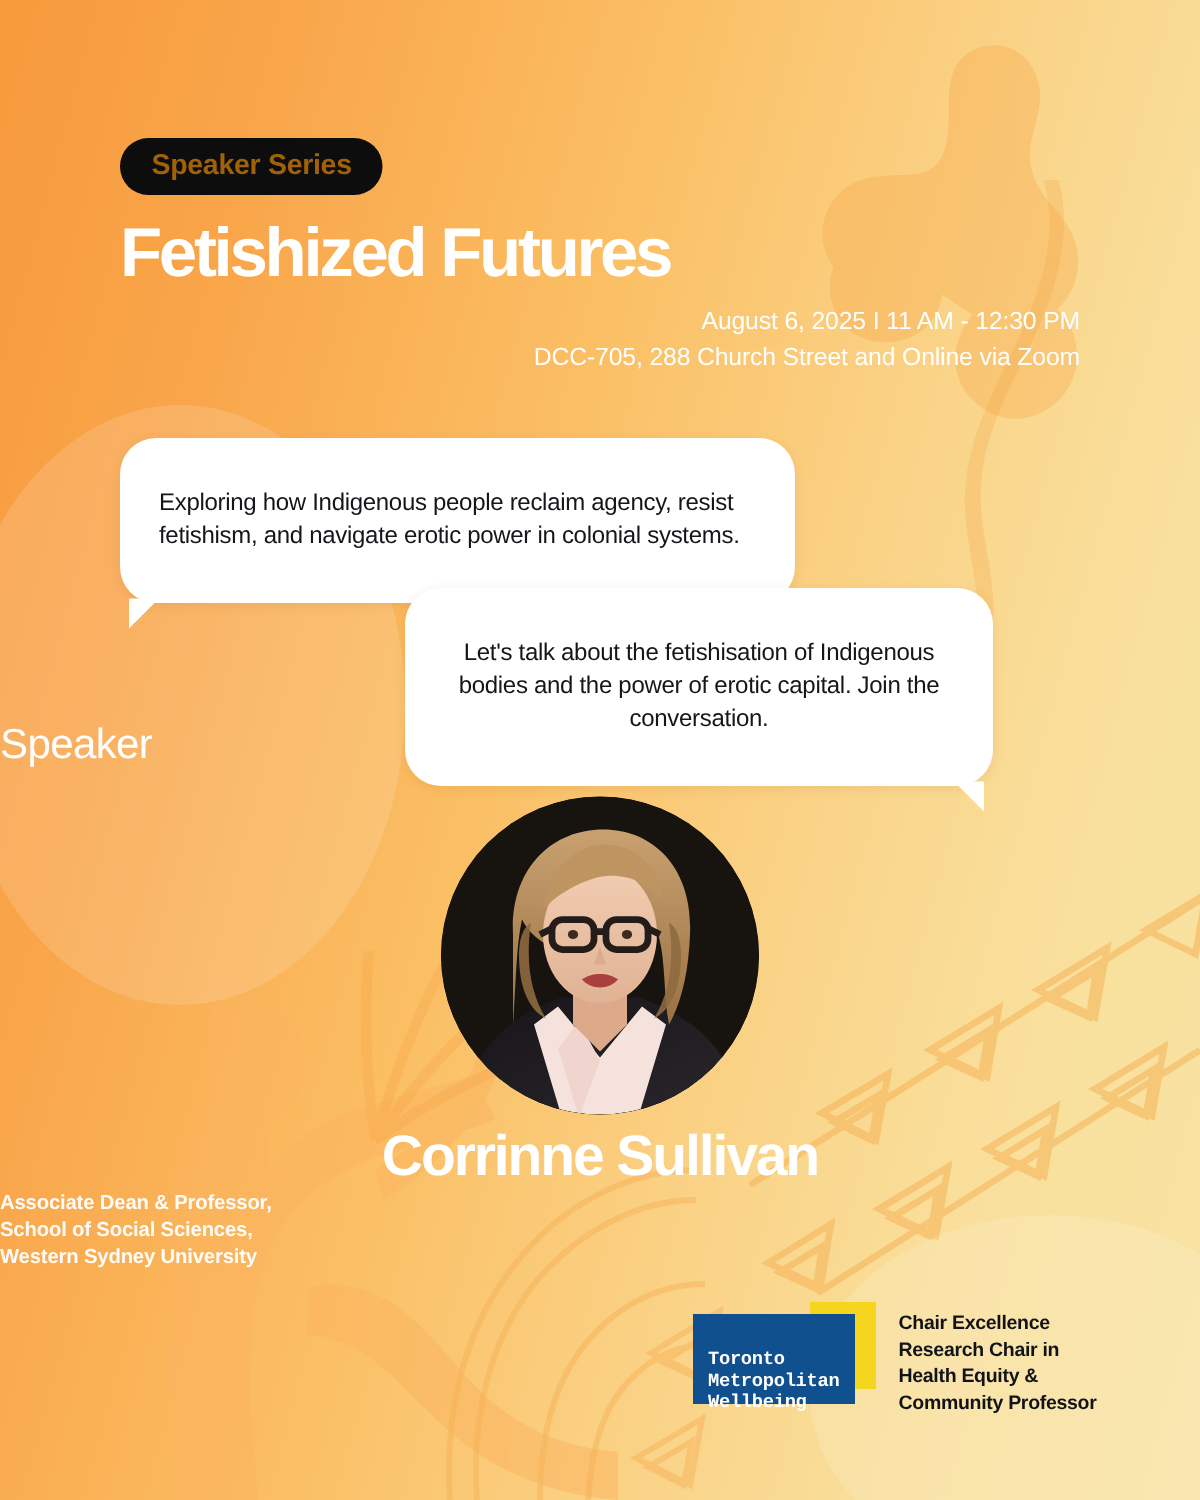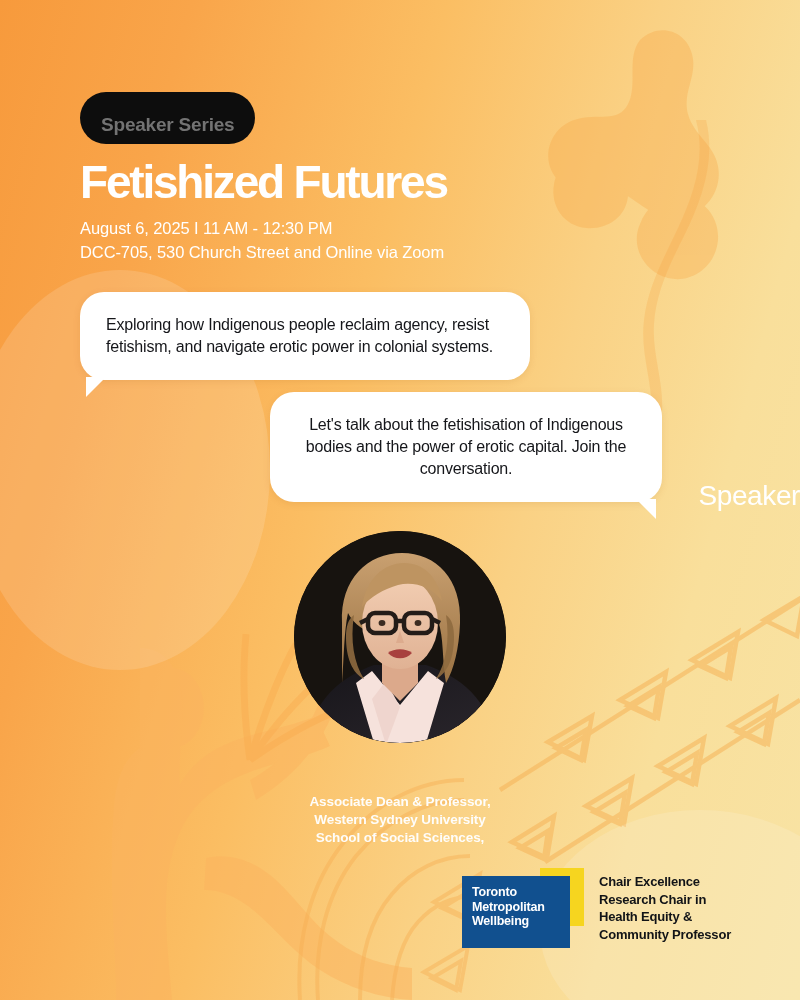--- a/index.html
+++ b/index.html
@@ -31,23 +31,23 @@
     pointer-events:none;
   }
   .bg-art svg { position:absolute; width:100%; height:100%; }
 
   
   .header { position:absolute; left:80px; top:92px; width:640px; }
 
   .badge {
     display:inline-block;
     background:#0D0D0D;
-    color:#737373;
+    color:#a16207;
     border-radius:999px;
-    padding:23px 21px 10px 21px;
+    padding:9px 21px 10px 21px;
     font-size:19px;
     font-weight:bold;
     letter-spacing:-0.2px;
     line-height:1;
   }
 
   .headline {
     margin-top:16px;
     color:#FFFFFF;
     font-size:46px;
@@ -57,28 +57,29 @@
     white-space:nowrap;
   }
 
   .meta {
     margin-top:12px;
     color:#FFFFFF;
     font-size:16.5px;
     font-weight:500;
     line-height:1.45;
     letter-spacing:-0.1px;
+    text-align:right;
   }
 
   
   .bubble {
     position:absolute;
     background:#FFFFFF;
     border-radius:24px;
-    padding:22px 26px;
+    padding:33px 26px;
     color:#15161A;
     font-size:16px;
     line-height:1.38;
     letter-spacing:-0.2px;
     box-shadow:0 2px 7px rgba(160,95,20,0.13);
   }
   .bubble .tail {
     position:absolute;
     width:0; height:0;
   }
@@ -95,21 +96,21 @@
   .bubble-2 .tail {
     right:6px; bottom:-17px;
     border-right:20px solid #FFFFFF;
     border-bottom:20px solid transparent;
   }
 
   
   .speaker-label {
     position:absolute;
     top:480px; left:0; right:0;
-    text-align:right;
+    text-align:left;
     color:#FFFFFF;
     font-size:28px;
     letter-spacing:-0.4px;
   }
 
   .portrait-wrap {
     position:absolute;
     top:531px;
     left:50%;
     transform:translateX(-50%);
@@ -128,21 +129,21 @@
     text-align:center;
     color:#FFFFFF;
     font-size:38px;
     font-weight:bold;
     letter-spacing:-1.4px;
   }
 
   .speaker-title {
     position:absolute;
     top:793px; left:0; right:0;
-    text-align:center;
+    text-align:left;
     color:#FFFFFF;
     font-size:13.5px;
     font-weight:bold;
     line-height:1.35;
     letter-spacing:-0.1px;
     opacity:0.97;
   }
 
   
   .footer {
@@ -160,28 +161,29 @@
   }
   .tmu-yellow {
     position:absolute;
     right:0; top:0;
     width:44px; height:58px;
     background:#F6D51F;
   }
   .tmu-blue {
     position:absolute;
     left:0; top:8px;
-    width:108px; height:72px;
+    width:108px; height:60px;
     background:#11508F;
     color:#FFFFFF;
     font-size:12.5px;
     font-weight:bold;
     line-height:1.16;
     letter-spacing:-0.2px;
-    padding:9px 0 0 10px;
+    padding:23px 0 0 10px;
+    font-family:Liberation Mono, monospace;
   }
 
   .cerc {
     margin-left:15px;
     margin-top:5px;
     color:#111317;
     font-size:13px;
     font-weight:bold;
     line-height:1.36;
     letter-spacing:-0.2px;
@@ -273,21 +275,21 @@
         <ellipse cx="700" cy="930" rx="160" ry="120" fill="#FFFFFF"></ellipse>
       </g>
     </svg>
   </div>
 
   <div class="header">
     <div class="badge">Speaker Series</div>
     <h1 class="headline">Fetishized Futures</h1>
     <div class="meta">
       <div>August 6, 2025 I 11 AM - 12:30 PM</div>
-      <div>DCC-705, 530 Church Street and Online via Zoom</div>
+      <div>DCC-705, 288 Church Street and Online via Zoom</div>
     </div>
   </div>
 
   <div class="bubble bubble-1">
     <span>Exploring how Indigenous people reclaim agency, resist fetishism, and navigate erotic power in colonial systems.</span>
     <span class="tail"></span>
   </div>
 
   <div class="bubble bubble-2">
     <span>Let's talk about the fetishisation of Indigenous bodies and the power of erotic capital. Join the conversation.</span>
@@ -350,25 +352,26 @@
 
           <path d="M94 122 c6 -5 18 -5 24 0 c-6 7 -18 7 -24 0 z" fill="#A8413E"></path>
 
           <path d="M60 84 c-4 26 0 48 10 64 c-12 -6 -18 -22 -18 -42 c0 -10 2 -18 8 -22 z" fill="#8E6A3F" opacity="0.9"></path>
           <path d="M152 84 c4 26 0 48 -10 64 c12 -6 18 -22 18 -42 c0 -10 -2 -18 -8 -22 z" fill="#8E6A3F" opacity="0.9"></path>
         </g>
       </svg>
     </div>
   </div>
 
+  <div class="speaker-name">Corrinne Sullivan</div>
 
   <div class="speaker-title">
     <div>Associate Dean &amp; Professor,</div>
+    <div>School of Social Sciences,</div>
     <div>Western Sydney University</div>
-    <div>School of Social Sciences,</div>
   </div>
 
   <div class="footer">
     <div class="tmu-logo">
       <div class="tmu-yellow"></div>
       <div class="tmu-blue">
         <div>Toronto</div>
         <div>Metropolitan</div>
         <div>Wellbeing</div>
       </div>

